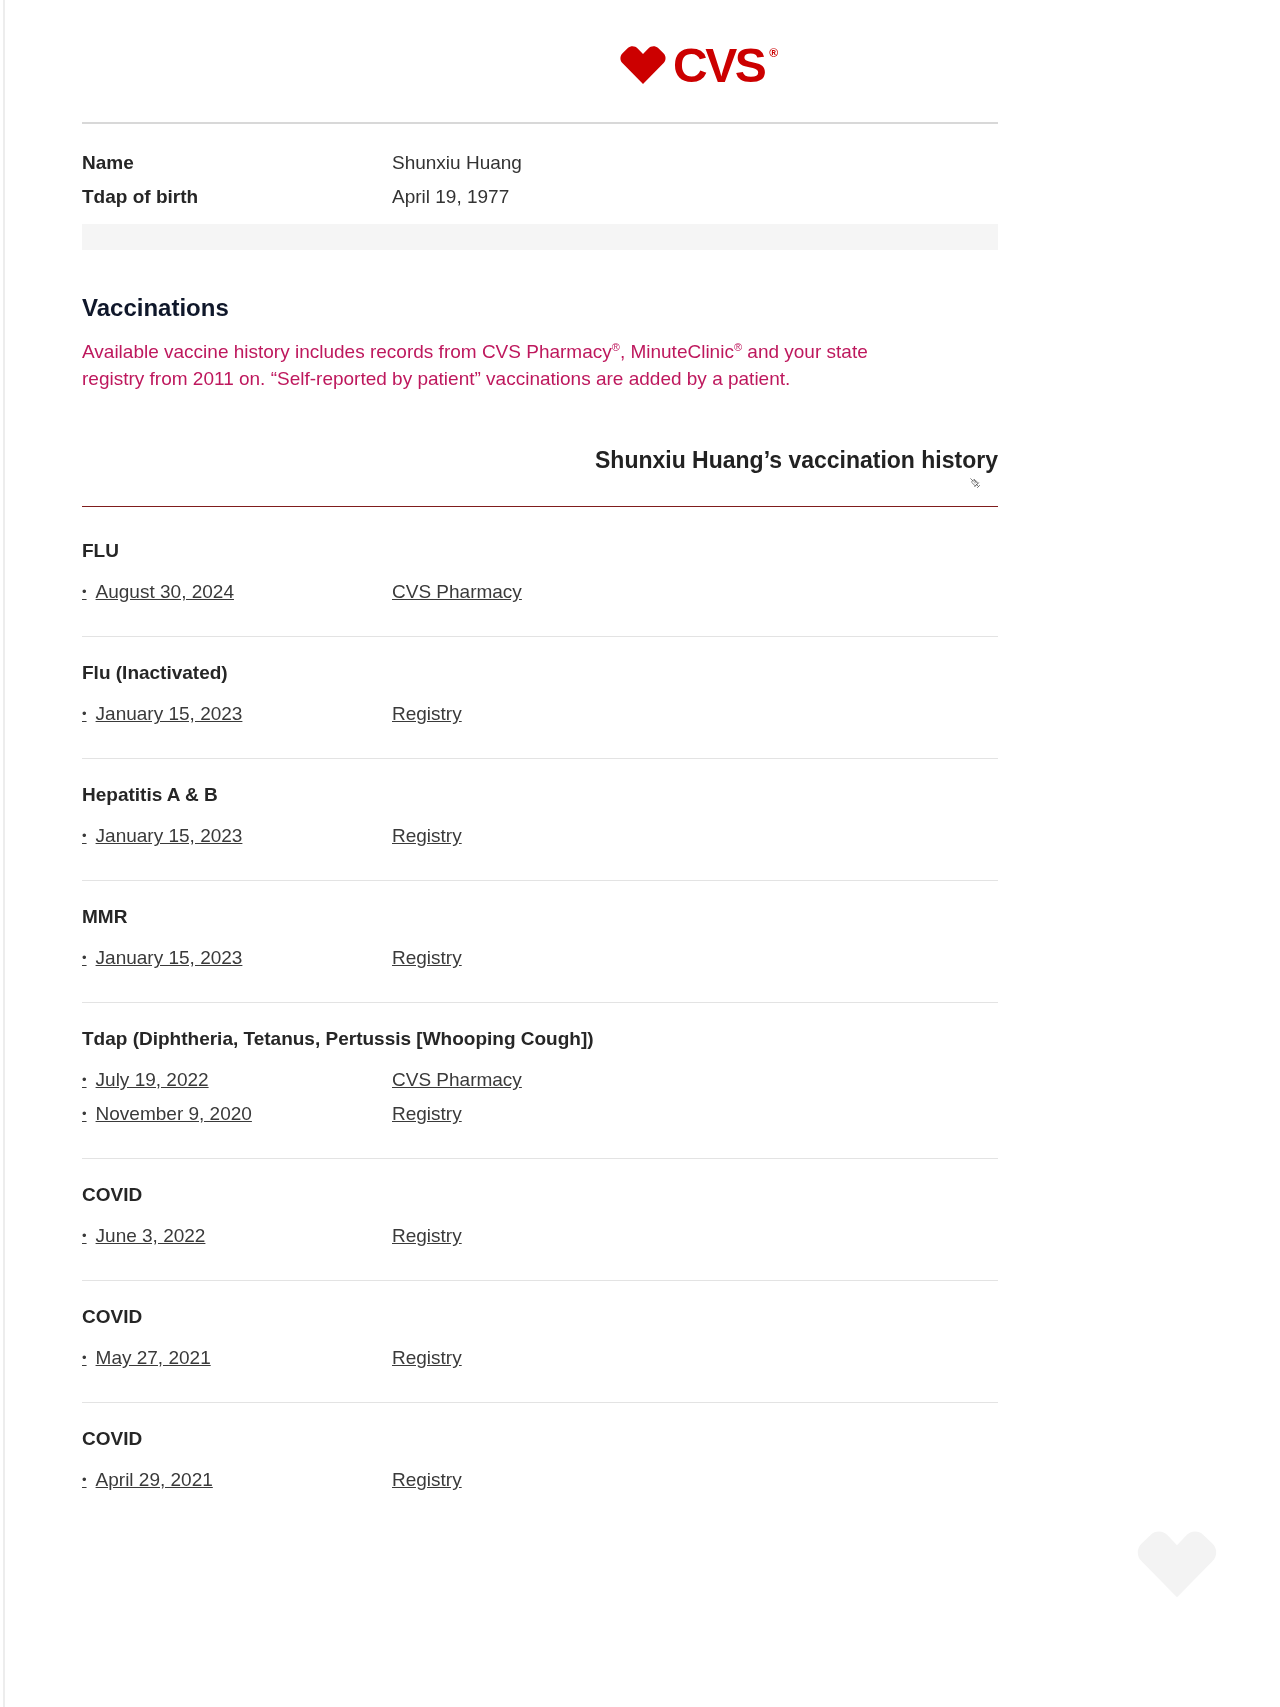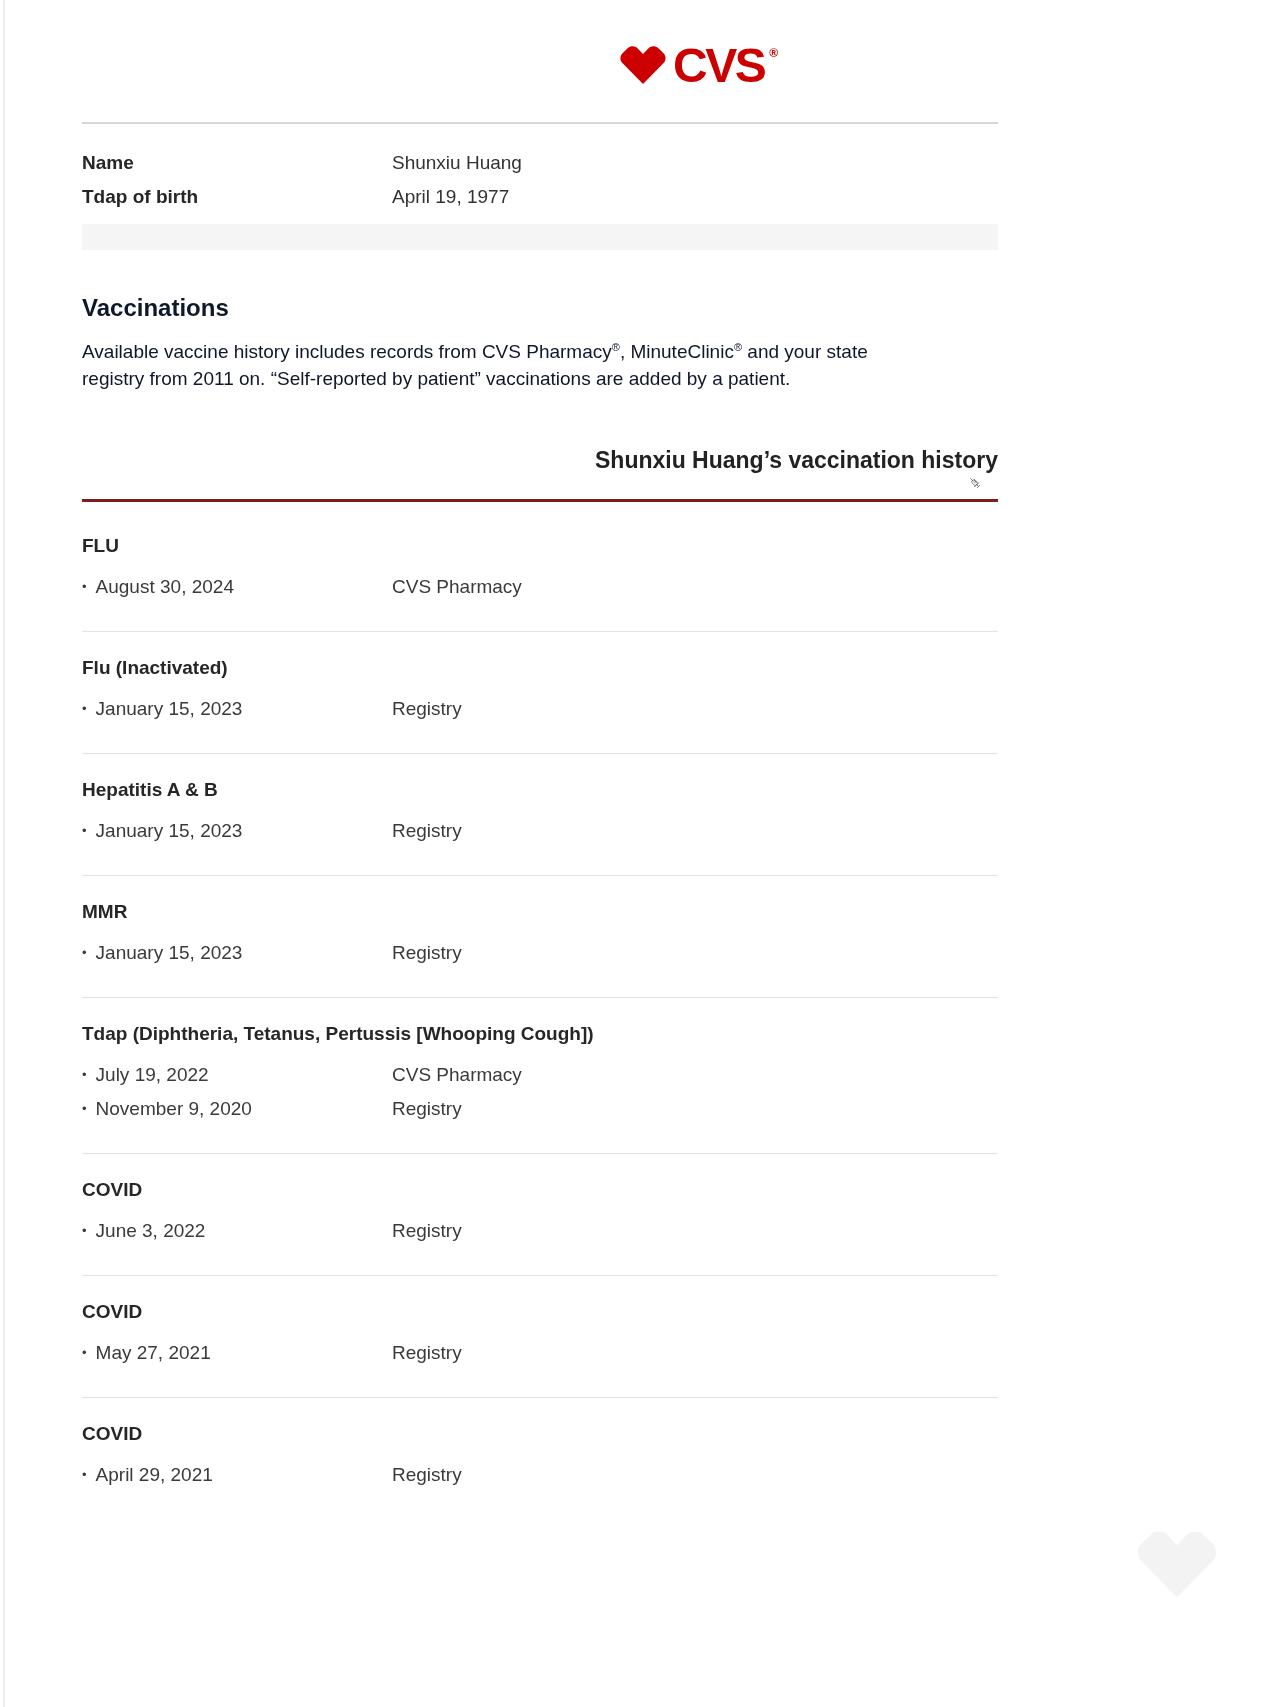--- a/index.html
+++ b/index.html
@@ -34,35 +34,35 @@
   .logo-divider { border-top: 2px solid #d8d8d8; }
   
   .patient-info { padding-top: 24px; }
   .info-row { display: flex; font-size: 19px; line-height: 30px; }
   .info-row + .info-row { margin-top: 4px; }
   .info-label { width: 310px; font-weight: 700; color: #262626; }
   .info-value { color: #333333; }
   .info-shade-bar { margin-top: 12px; height: 26px; background: #f5f5f5; }
   
   .vax-title { margin-top: 42px; font-size: 24px; line-height: 32px; font-weight: 700; color: #0f172a; }
-  .vax-desc { margin-top: 10px; font-size: 19px; line-height: 27px; max-width: 850px; color: #0f172a; }
+  .vax-desc { margin-top: 10px; font-size: 19px; line-height: 27px; max-width: 850px; color: #be185d; }
   .vax-desc sup.reg, .reg-sup { font-size: 11px; }
   
   .history-header {
     margin-top: 52px; height: 46px;
     display: flex; justify-content: space-between; align-items: flex-end; flex-direction: column;
   }
   .history-title { font-size: 23px; line-height: 32px; font-weight: 700; color: #222222; }
   .syringe { width: 46px; height: 46px; display: block; }
-  .entries { margin-top: 9px; border-top: 3px solid #7f1d1d; }
+  .entries { margin-top: 16px; border-top: 1px solid #7f1d1d; }
   .entry { padding: 23px 0 29px; border-bottom: 1px solid #e3e3e3; }
   .entry:first-child { padding-top: 31px; }
   .entry:last-child { border-bottom: none; }
   .entry-name { font-size: 19px; line-height: 26px; font-weight: 700; color: #262626; }
-  .dose-row { display: flex; margin-top: 15px; font-size: 19px; line-height: 26px; color: #3a3a3a; }
+  .dose-row { display: flex; margin-top: 15px; font-size: 19px; line-height: 26px; color: #3a3a3a; text-decoration: underline; }
   .dose-row + .dose-row { margin-top: 6px; }
   .dose-date { width: 310px; }
   .dose-date::before {
     content: "•"; font-size: 13px; margin-right: 9px;
     position: relative; top: -2px;
   }
   
   .watermark { position: absolute; left: 1132px; top: 1528px; width: 90px; height: 76px; }
   .watermark svg { width: 100%; height: 100%; }
 </style>

